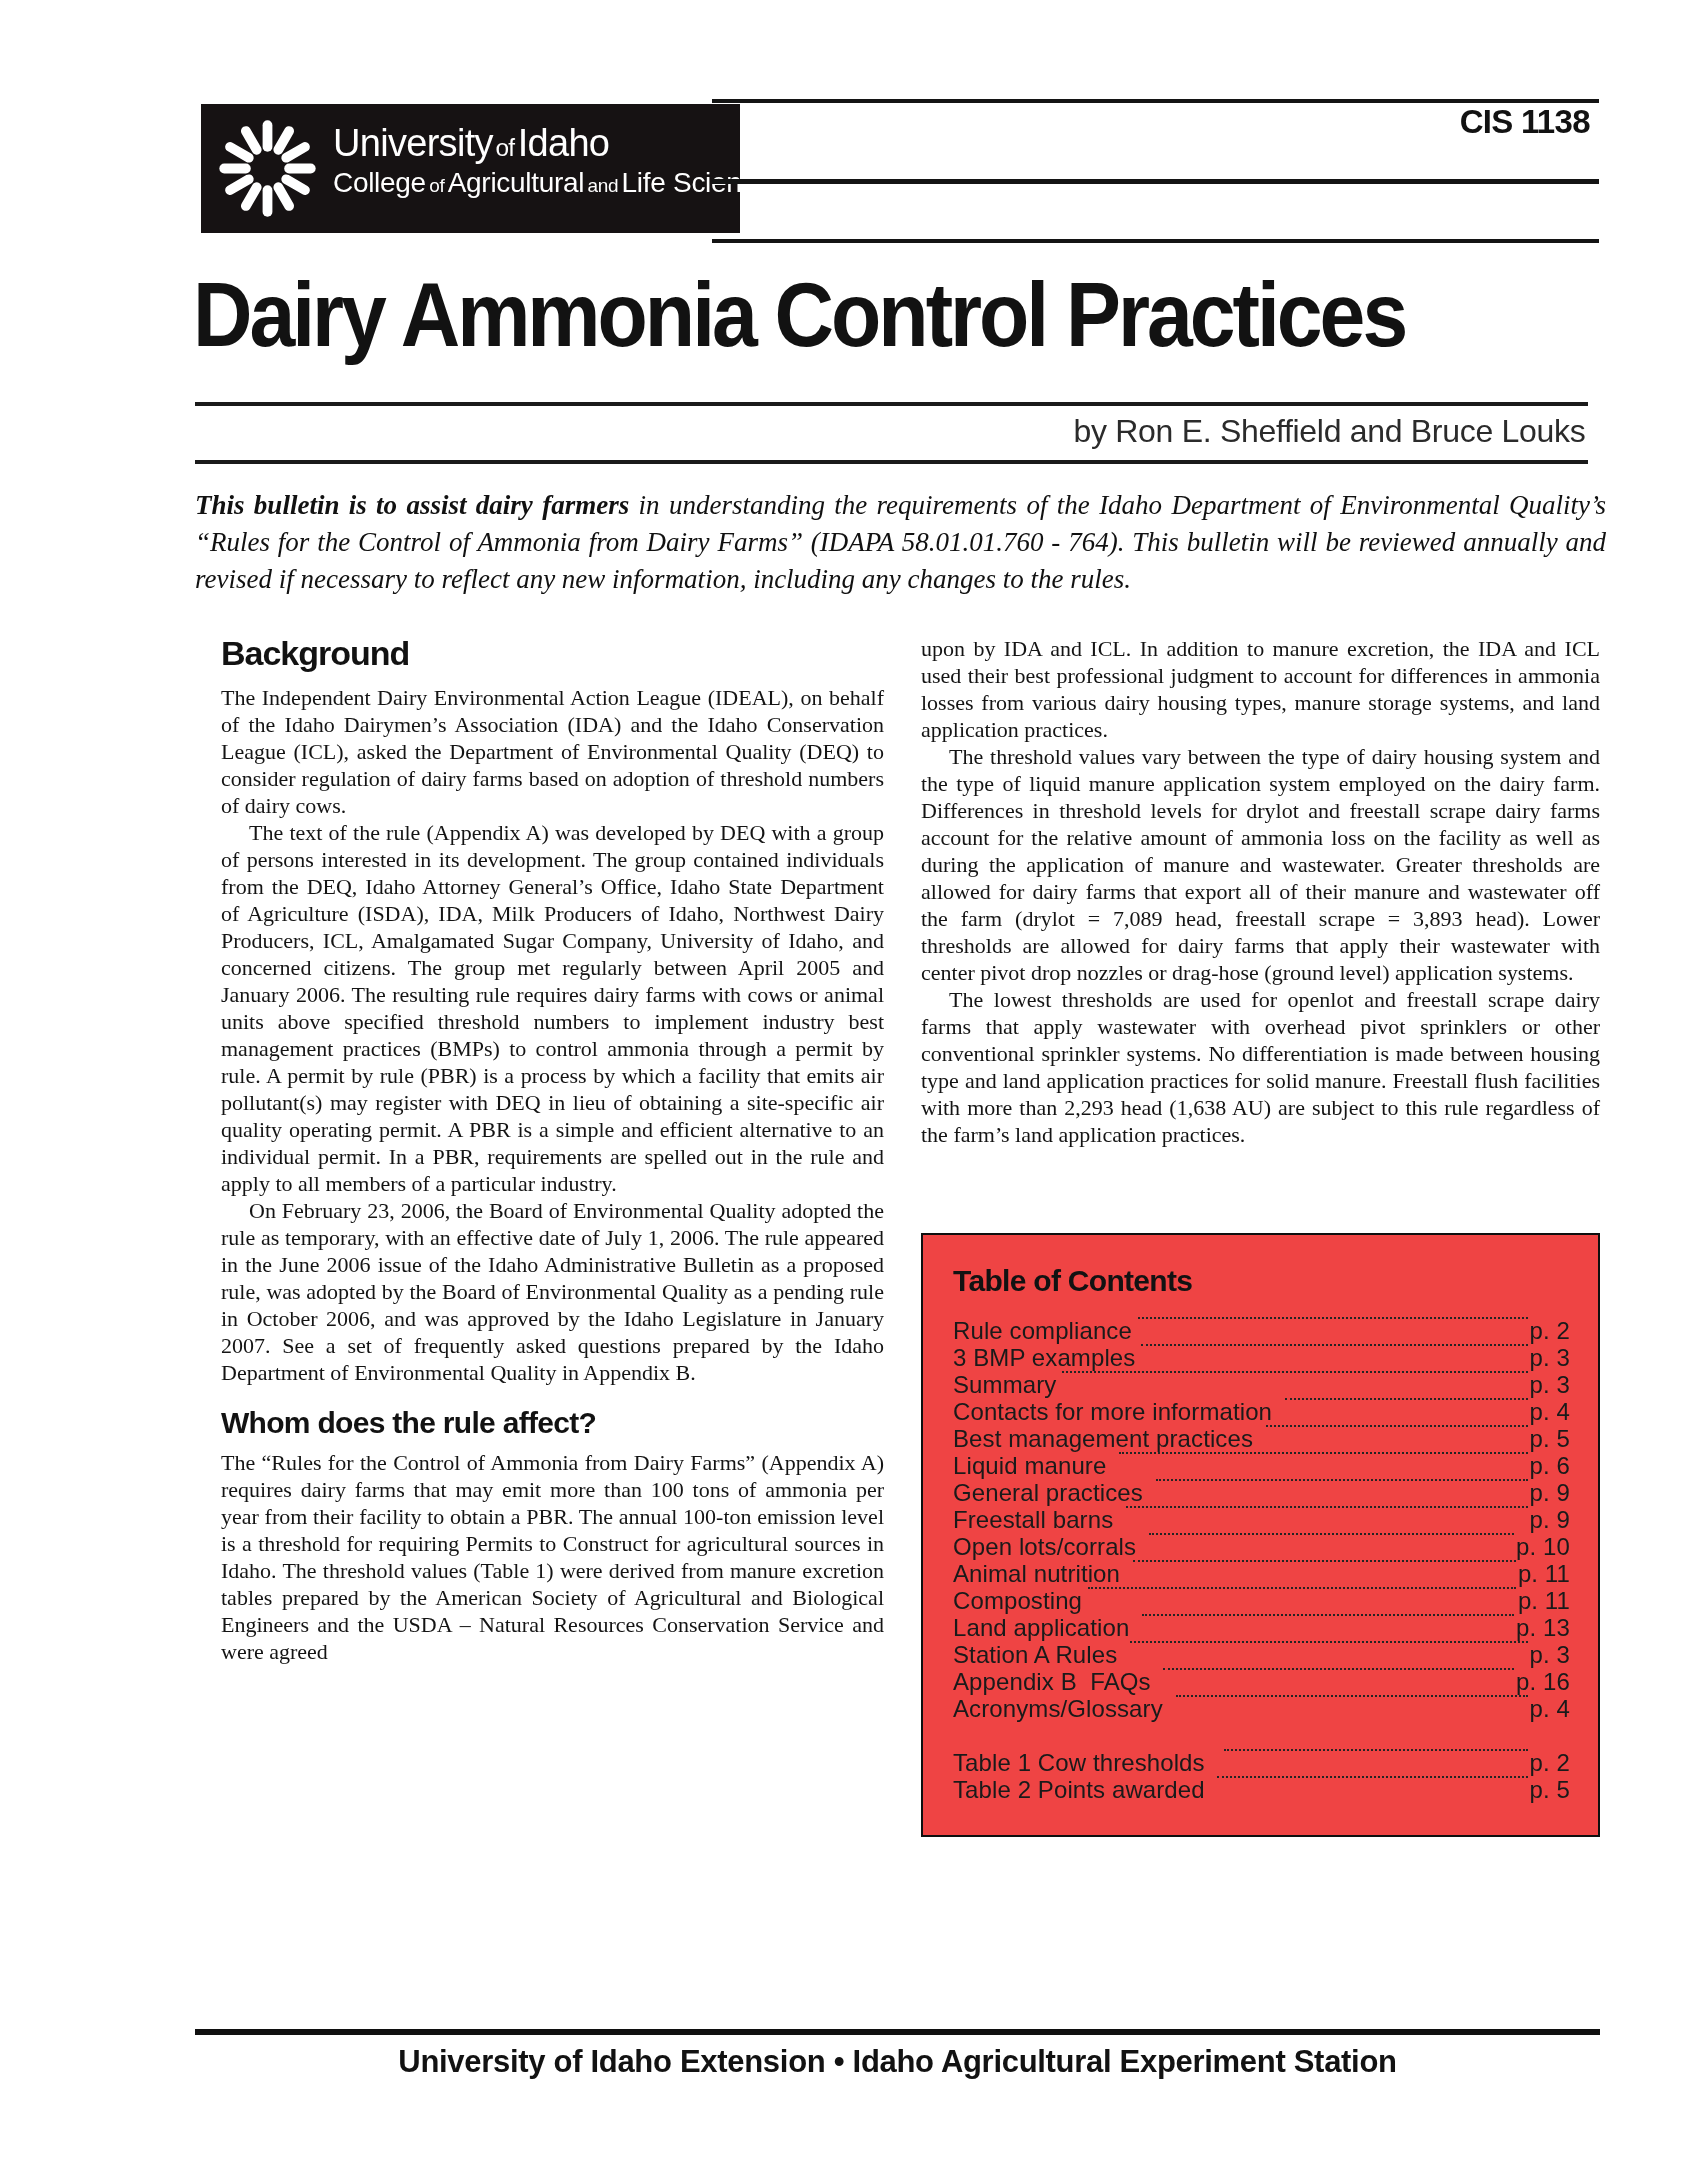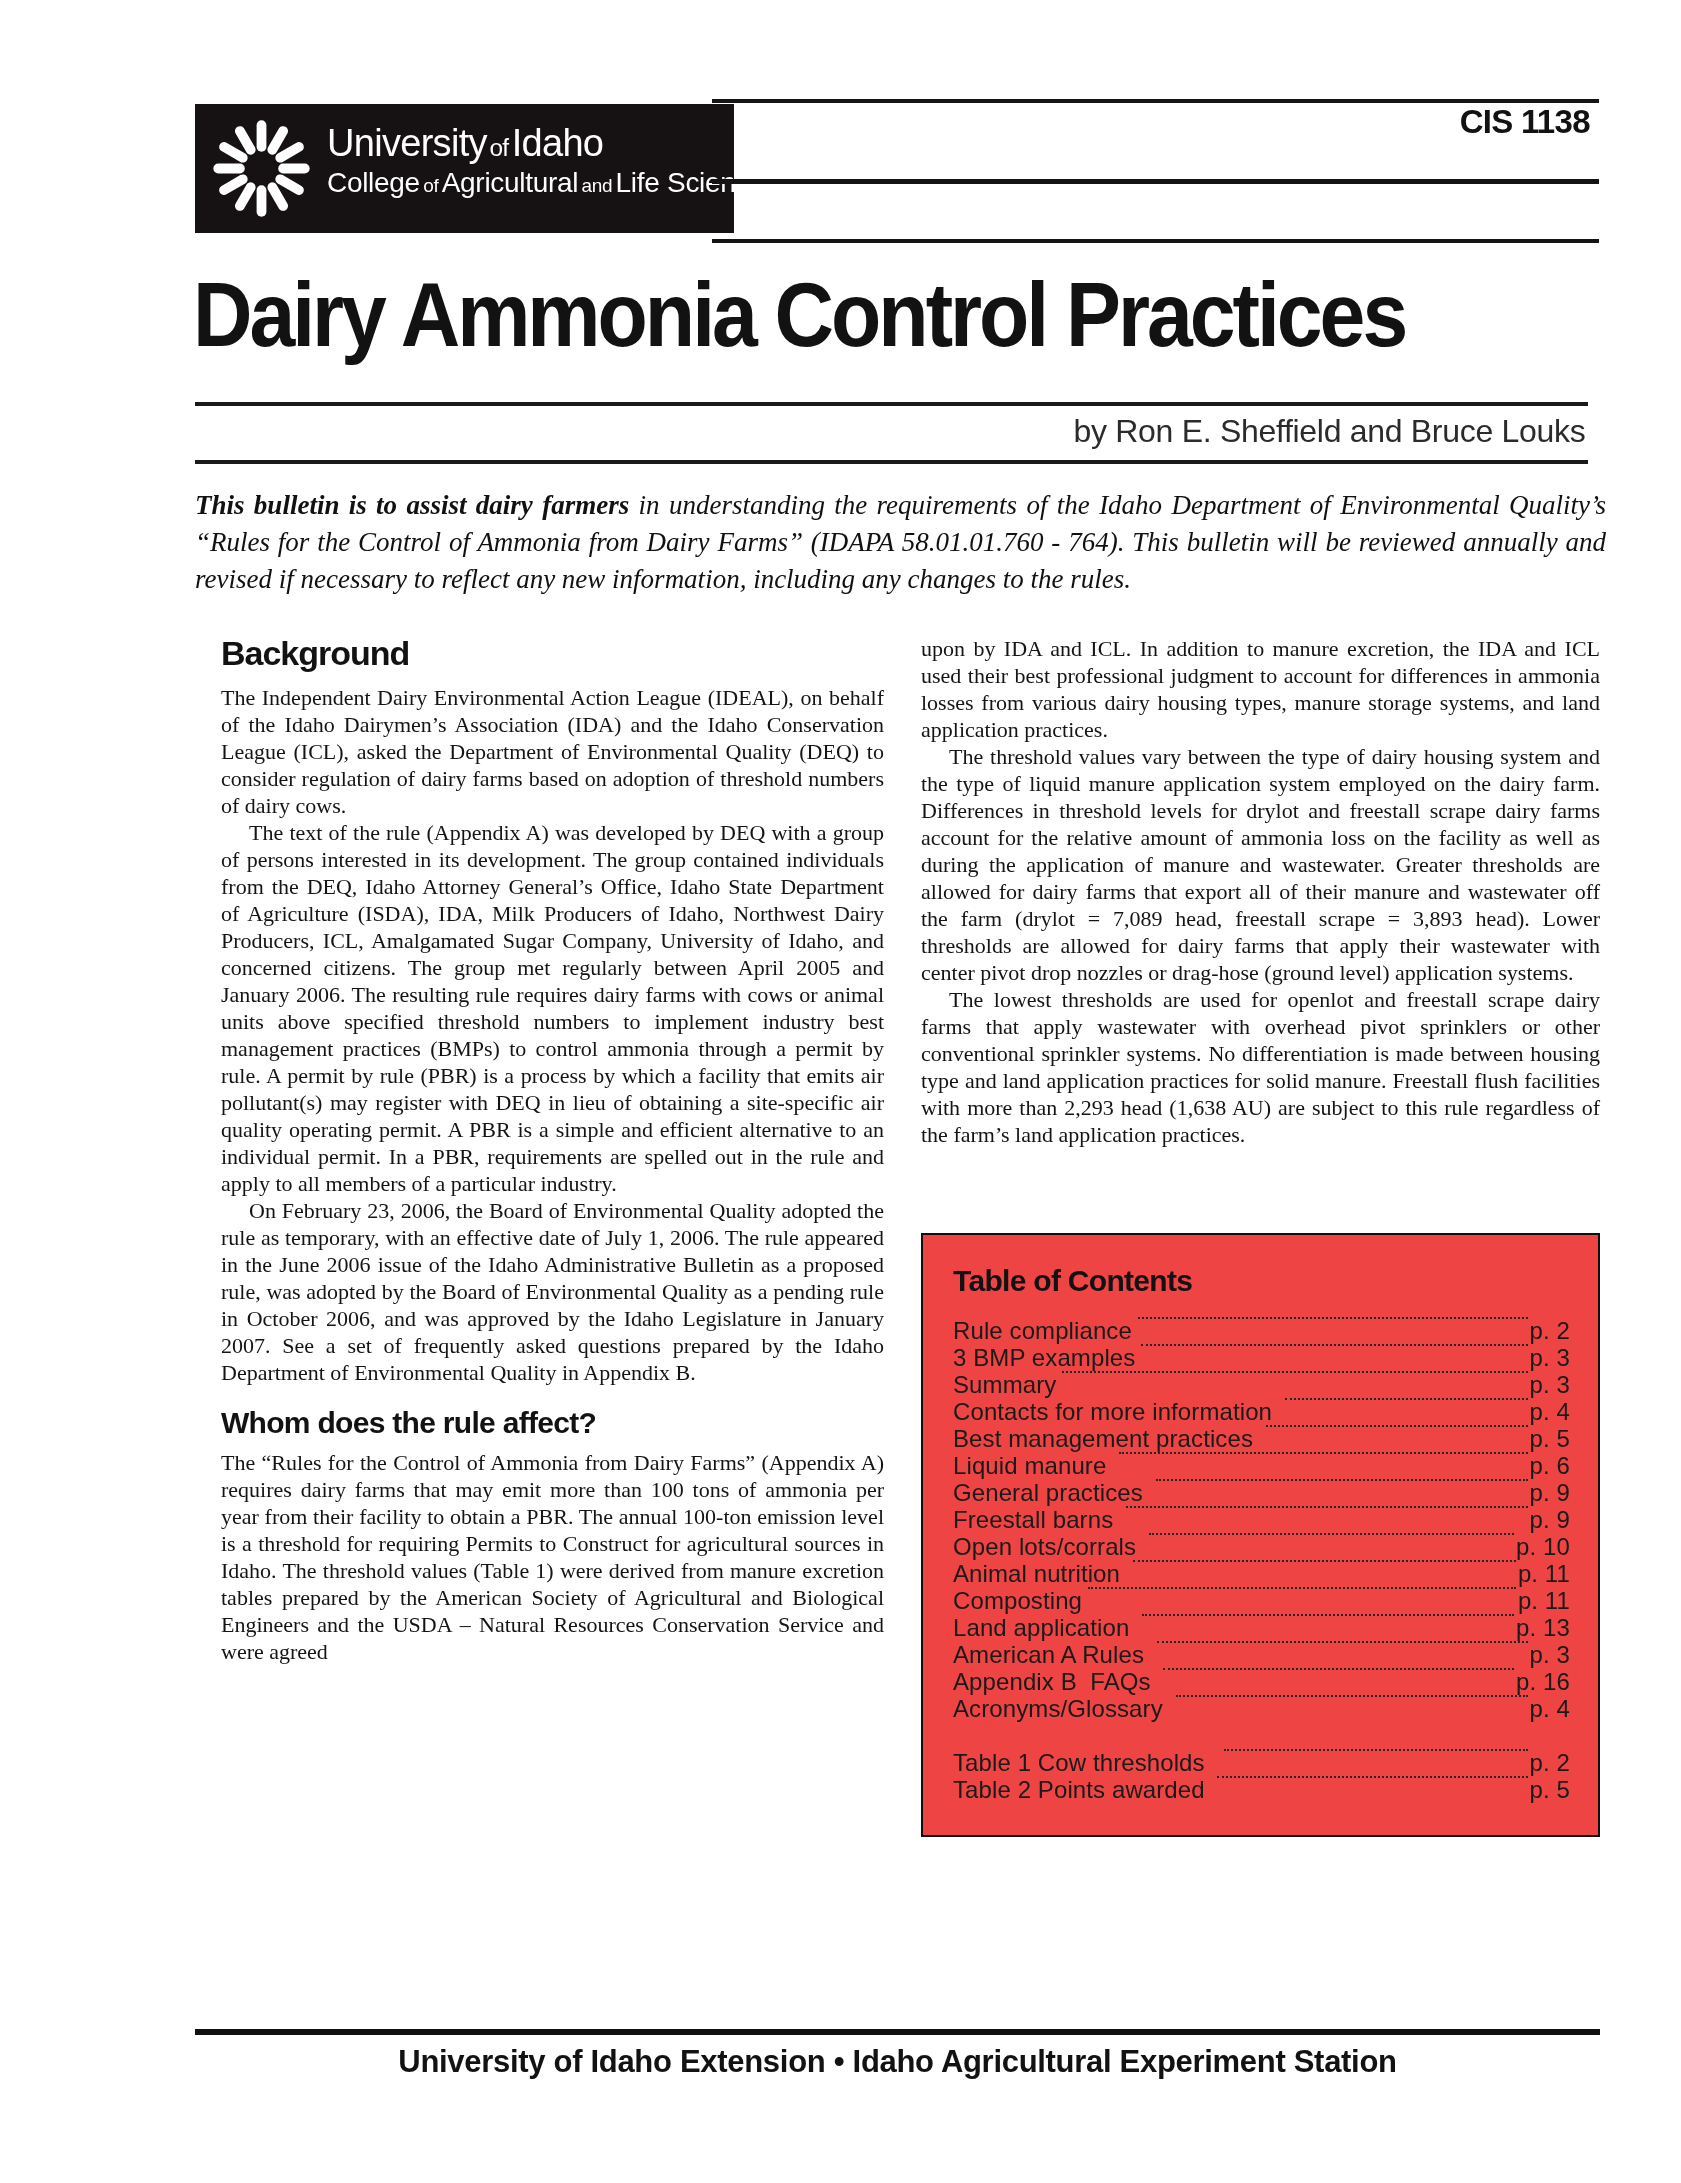--- a/index.html
+++ b/index.html
@@ -9,21 +9,21 @@
     width:1681px;
     height:2183px;
     background:#ffffff;
     font-family:"Liberation Sans", sans-serif;
     color:#131313;
     overflow:hidden;
   }
 
   
   .logo-box {
-    position:absolute; left:195px; top:104px;
+    position:absolute; left:201px; top:104px;
     width:539px; height:129px;
     background:#161213;
     display:flex; align-items:center;
   }
   .logo-mark { position:absolute; left:14.5px; top:13px; width:103px; height:103px; }
   .logo-text { position:absolute; left:132px; top:20px; color:#ffffff; line-height:1.05; white-space:nowrap; }
   .logo-l1 { font-size:38px; letter-spacing:-0.7px; }
   .logo-l1 .sm { font-size:24.4px; margin:0 3.3px 0 2.6px; }
   .logo-l2 { font-size:28px; letter-spacing:-0.3px; margin-top:4px; }
   .logo-l2 .sm { font-size:19px; margin:0 3.3px; }
@@ -238,21 +238,21 @@
           <span class="toc-label">Composting</span>
           <span class="toc-dots"></span>
           <span class="toc-page">p. 11</span>
         </div>
       <div class="toc-row">
           <span class="toc-label">Land application </span>
           <span class="toc-dots"></span>
           <span class="toc-page">p. 13</span>
         </div>
       <div class="toc-row">
-          <span class="toc-label">American A Rules </span>
+          <span class="toc-label">Station A Rules </span>
           <span class="toc-dots"></span>
           <span class="toc-page">p. 3</span>
         </div>
       <div class="toc-row">
           <span class="toc-label">Appendix B  FAQs </span>
           <span class="toc-dots"></span>
           <span class="toc-page">p. 16</span>
         </div>
       <div class="toc-row">
           <span class="toc-label">Acronyms/Glossary </span>

